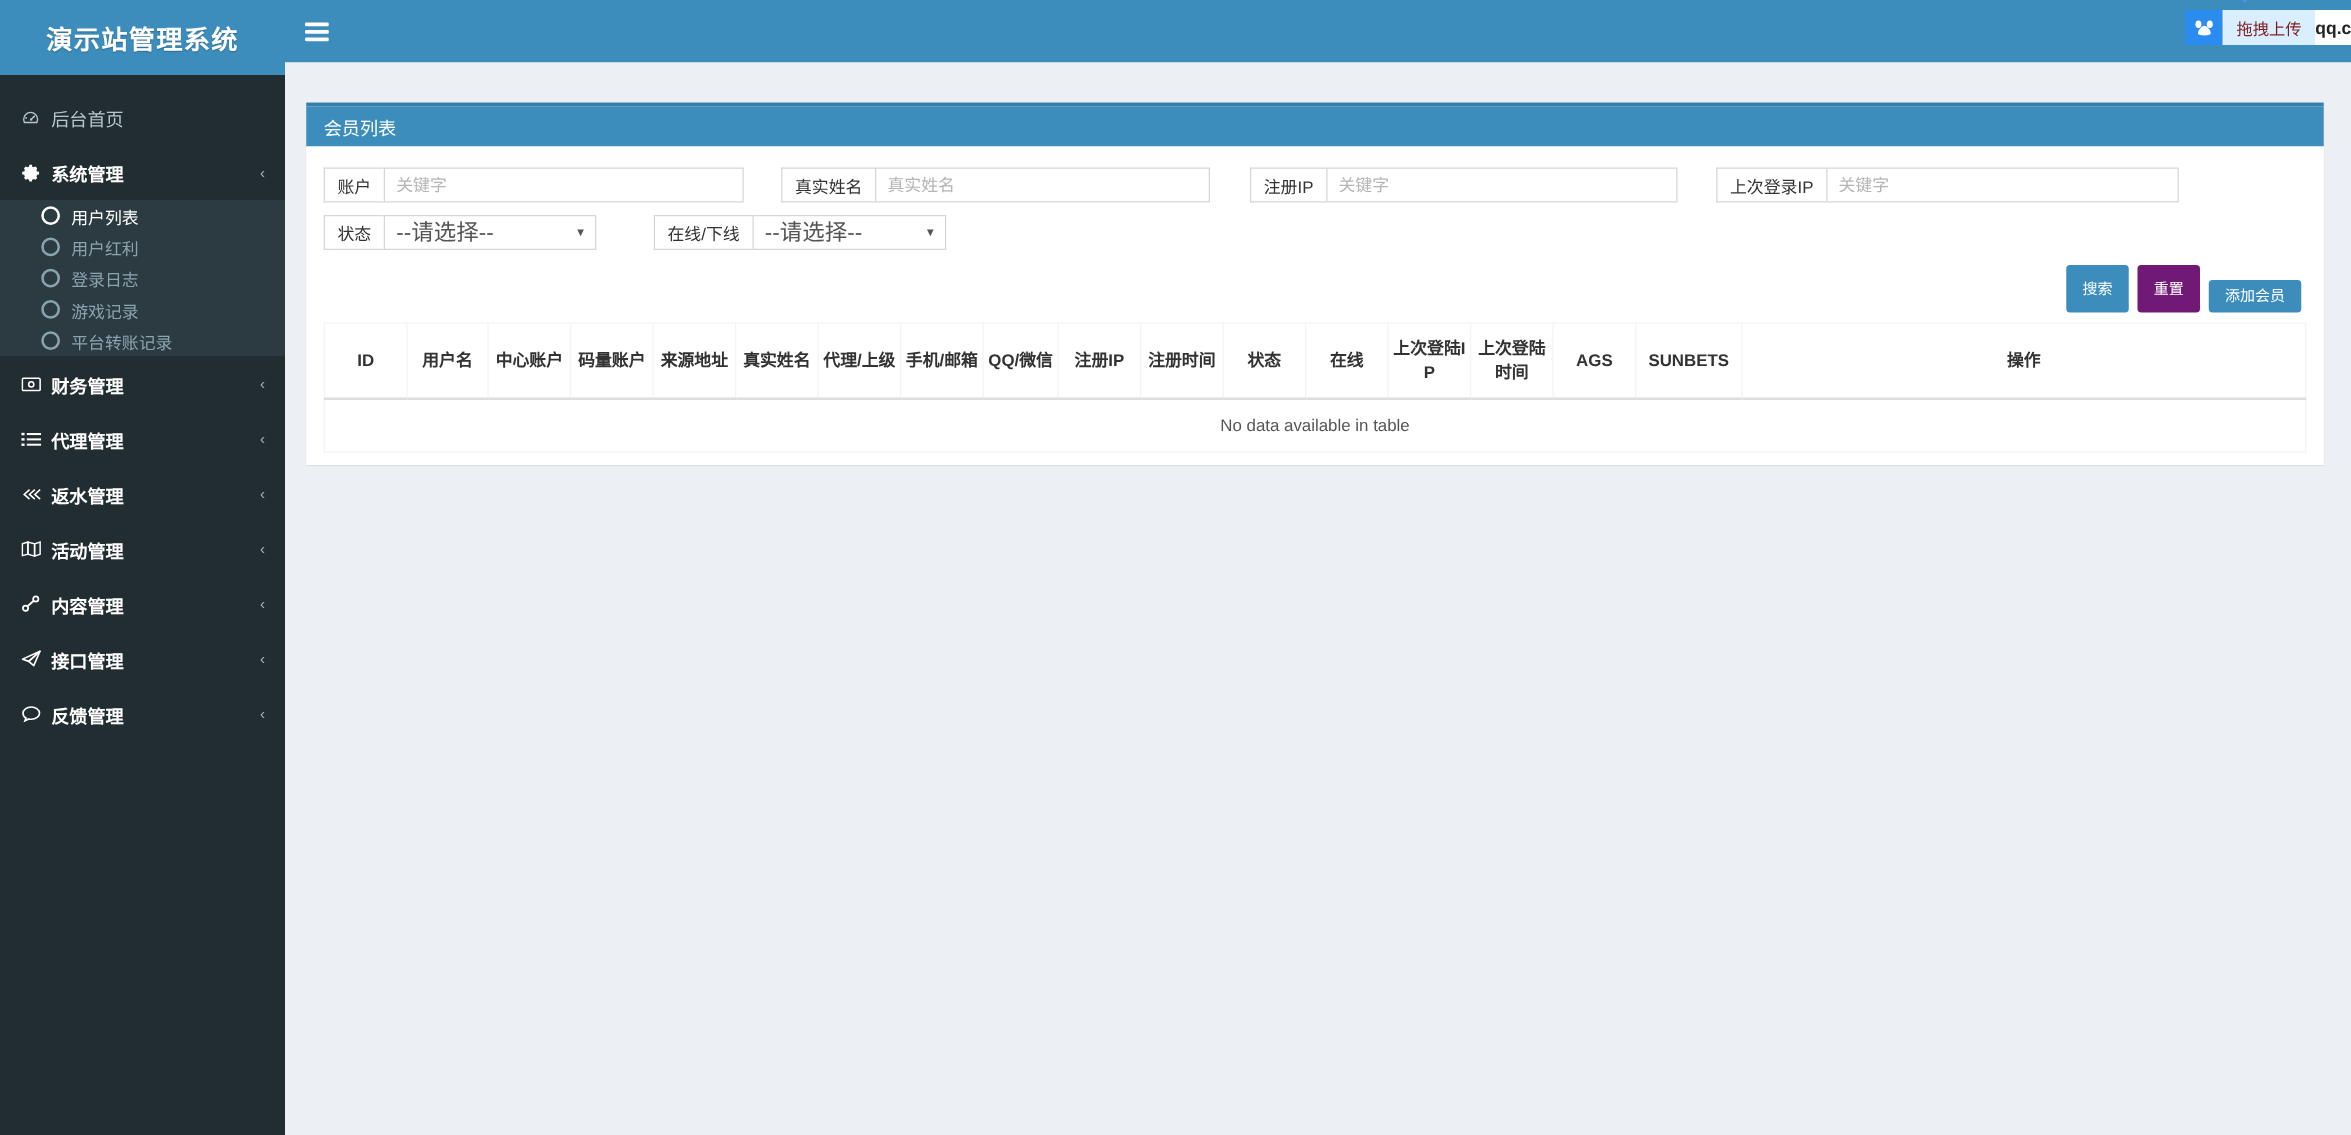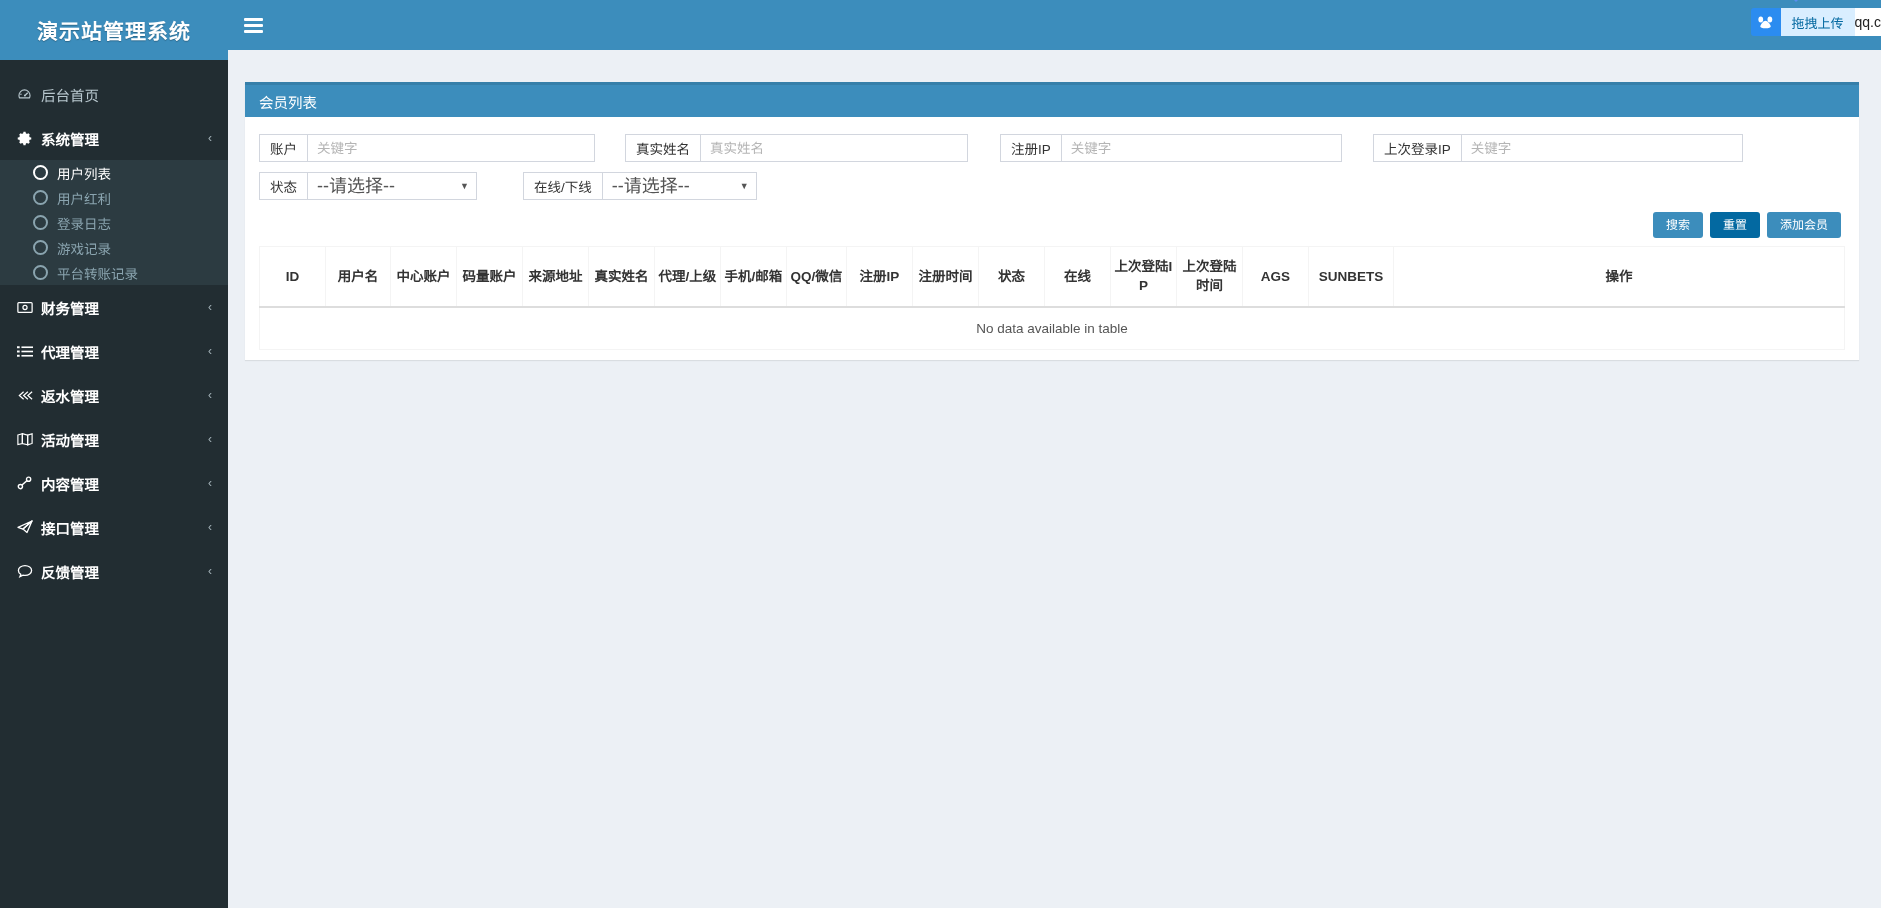--- a/index.html
+++ b/index.html
@@ -96,28 +96,28 @@
     display:flex; align-items:center;
     height: 28px;
     z-index: 40;
   }
   #netdisk .nd-ico {
     width: 30px; height: 28px; background:#2b8cf0;
     display:flex; align-items:center; justify-content:center;
     border-radius: 3px 0 0 3px;
   }
   #netdisk .nd-btn {
-    height: 28px; background:#d9eeff; color:#0369a1;
+    height: 28px; background:#d9eeff; color:#7f1d1d;
     display:flex; align-items:center; padding: 0 11px;
     font-size: 13px; cursor:pointer;
   }
   #netdisk .nd-url {
     height: 28px; background:#ffffff; color:#222;
     display:flex; align-items:center; padding: 0 0;
-    font-size: 14px; font-weight: normal; overflow:hidden;
+    font-size: 14px; font-weight: bold; overflow:hidden;
   }
   #netdisk-arrow {
     position:absolute; right: 72px; top: -11px;
     width: 0; height: 0;
     border-left: 13px solid transparent;
     border-right: 13px solid transparent;
     border-top: 13px solid #5a8ef0;
     z-index: 41;
   }
 
@@ -175,22 +175,22 @@
     pointer-events:none; color:#555; font-size: 9px;
   }
 
   .btn-row { display:flex; justify-content:flex-end; gap: 7px; margin-top: 12px; margin-bottom: 4px; padding-right: 4px;}
   .btn {
     border:none; cursor:pointer; color:#fff;
     font-size: 12px; padding: 6px 13px; border-radius: 3px;
     font-family: inherit; line-height: 1.2;
   }
   .btn-primary { background:#3c8dbc; }
-  .btn-warning { background:#0369a1; }
-  .btn-info { background:#3c8dbc; }
+  .btn-warning { background:#701a75; }
+  .btn-info { background:#3c8dbc;margin-top:12px; }
 
   
   table.dtable { width: 100%; border-collapse: collapse; margin-top: 8px; table-layout: fixed; }
   table.dtable thead th {
     border: 1px solid #f4f4f4;
     border-bottom: 2px solid #dddddd;
     font-size: 13.5px;
     font-weight: bold;
     color: #333;
     padding: 9px 3px;

